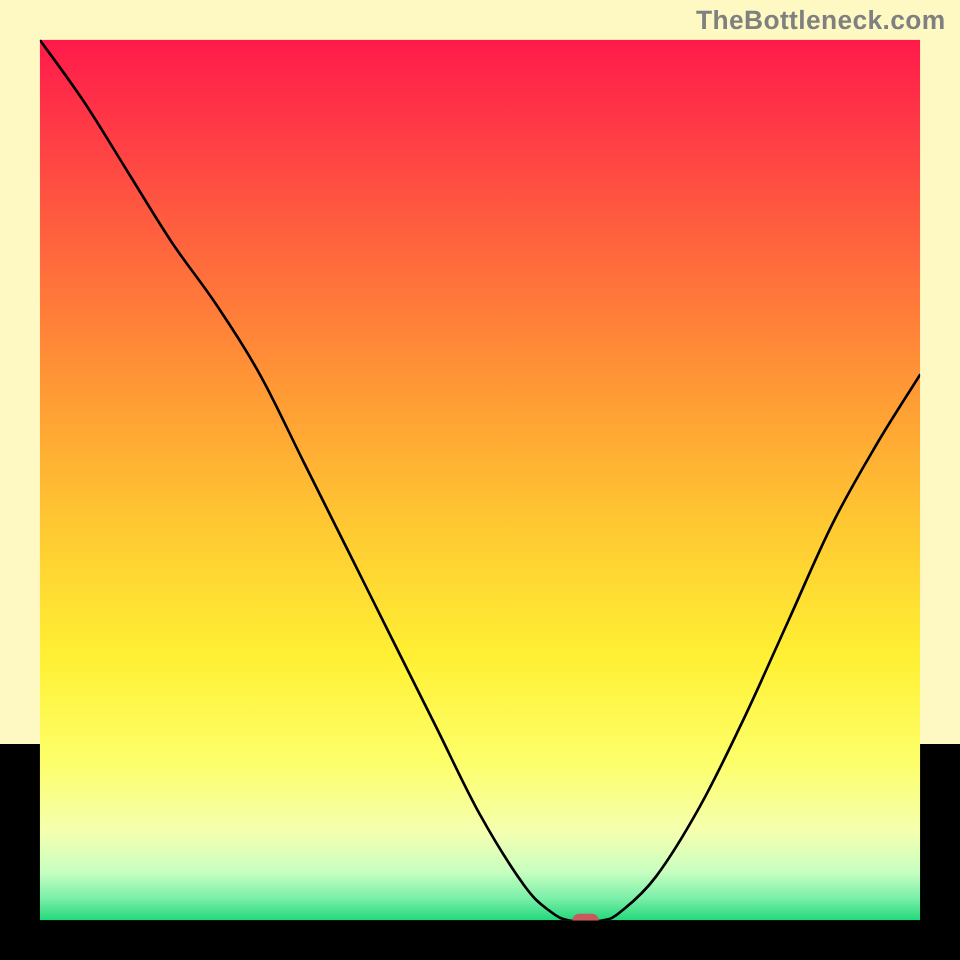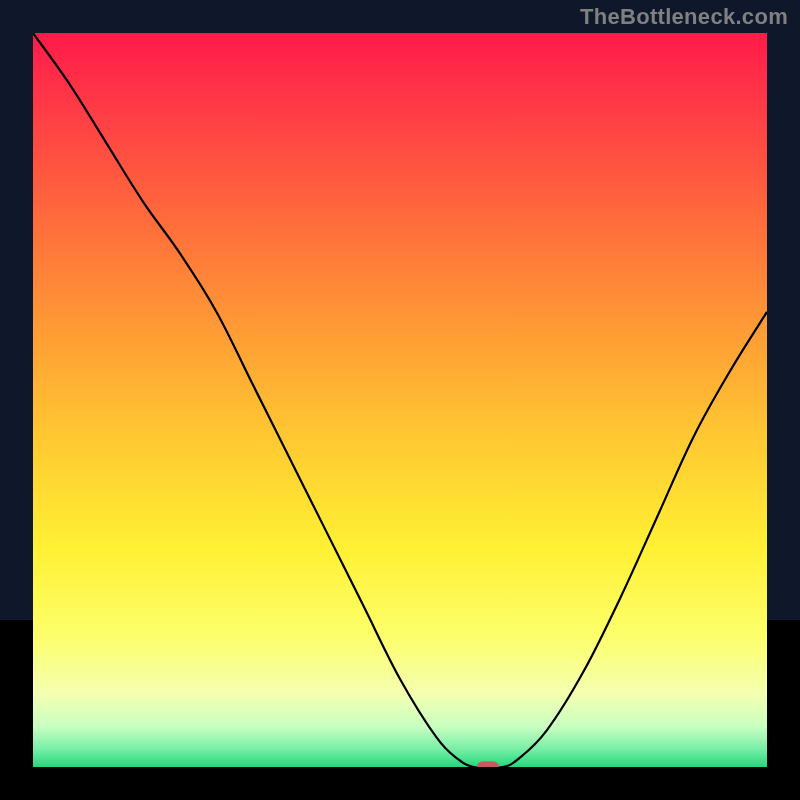--- a/index.html
+++ b/index.html
@@ -7,21 +7,21 @@
     padding: 0;
     width: 800px;
     height: 800px;
     overflow: hidden;
     background: #000;
   }
   .container {
     position: relative;
     width: 800px;
     height: 620px;
-    background: #0f172a;
+    background: #fef9c3;
   }
   .watermark {
     position: absolute;
     top: 4px;
     right: 12px;
     font-family: Arial, Helvetica, sans-serif;
     font-size: 22px;
     font-weight: bold;
     color: #808080;
     letter-spacing: 0.3px;

